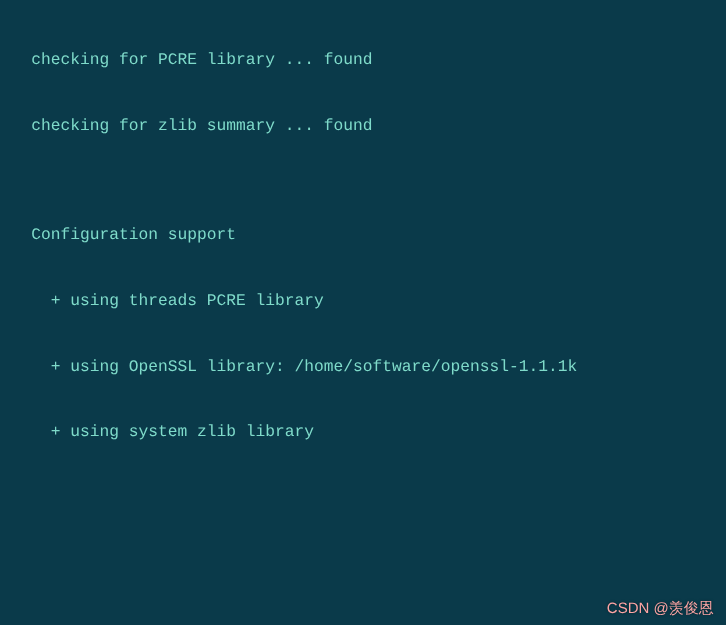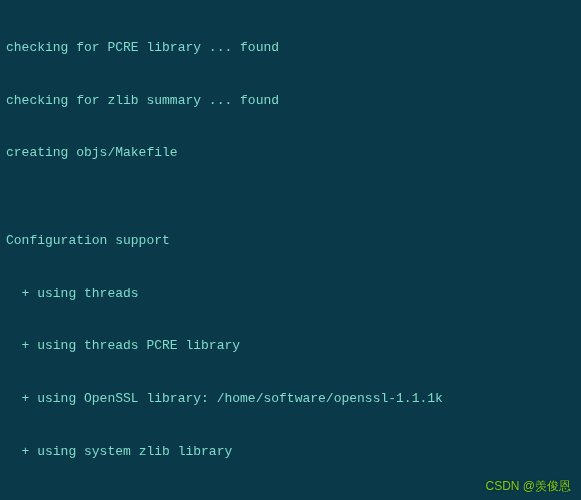--- a/index.html
+++ b/index.html
@@ -18,41 +18,40 @@
       overflow: hidden;
       position: relative;
       padding: 4px 6px;
     }
     .terminal {
       white-space: pre-wrap;
       word-break: break-all;
     }
     .line {
       display: block;
+      margin-left: 19px;
     }
     .watermark {
       position: absolute;
       bottom: 6px;
       right: 10px;
       font-size: 12px;
-      color: #84cc16;
+      color: #fca5a5;
       font-family: sans-serif;
       text-shadow: 0 0 2px rgba(0,0,0,0.5);
     }
   </style>
 </head>
 <body>
 
 <div class="terminal">
   <span class="line">checking for PCRE library ... found</span>
   <span class="line">checking for zlib summary ... found</span>
-  <span class="line">creating objs/Makefile</span>
   <span class="line"></span>
   <span class="line">Configuration support</span>
-  <span class="line">  + using threads</span>
   <span class="line">  + using threads PCRE library</span>
   <span class="line">  + using OpenSSL library: /home/software/openssl-1.1.1k</span>
   <span class="line">  + using system zlib library</span>
   <span class="line"></span>
   
   
   
   
   
   

